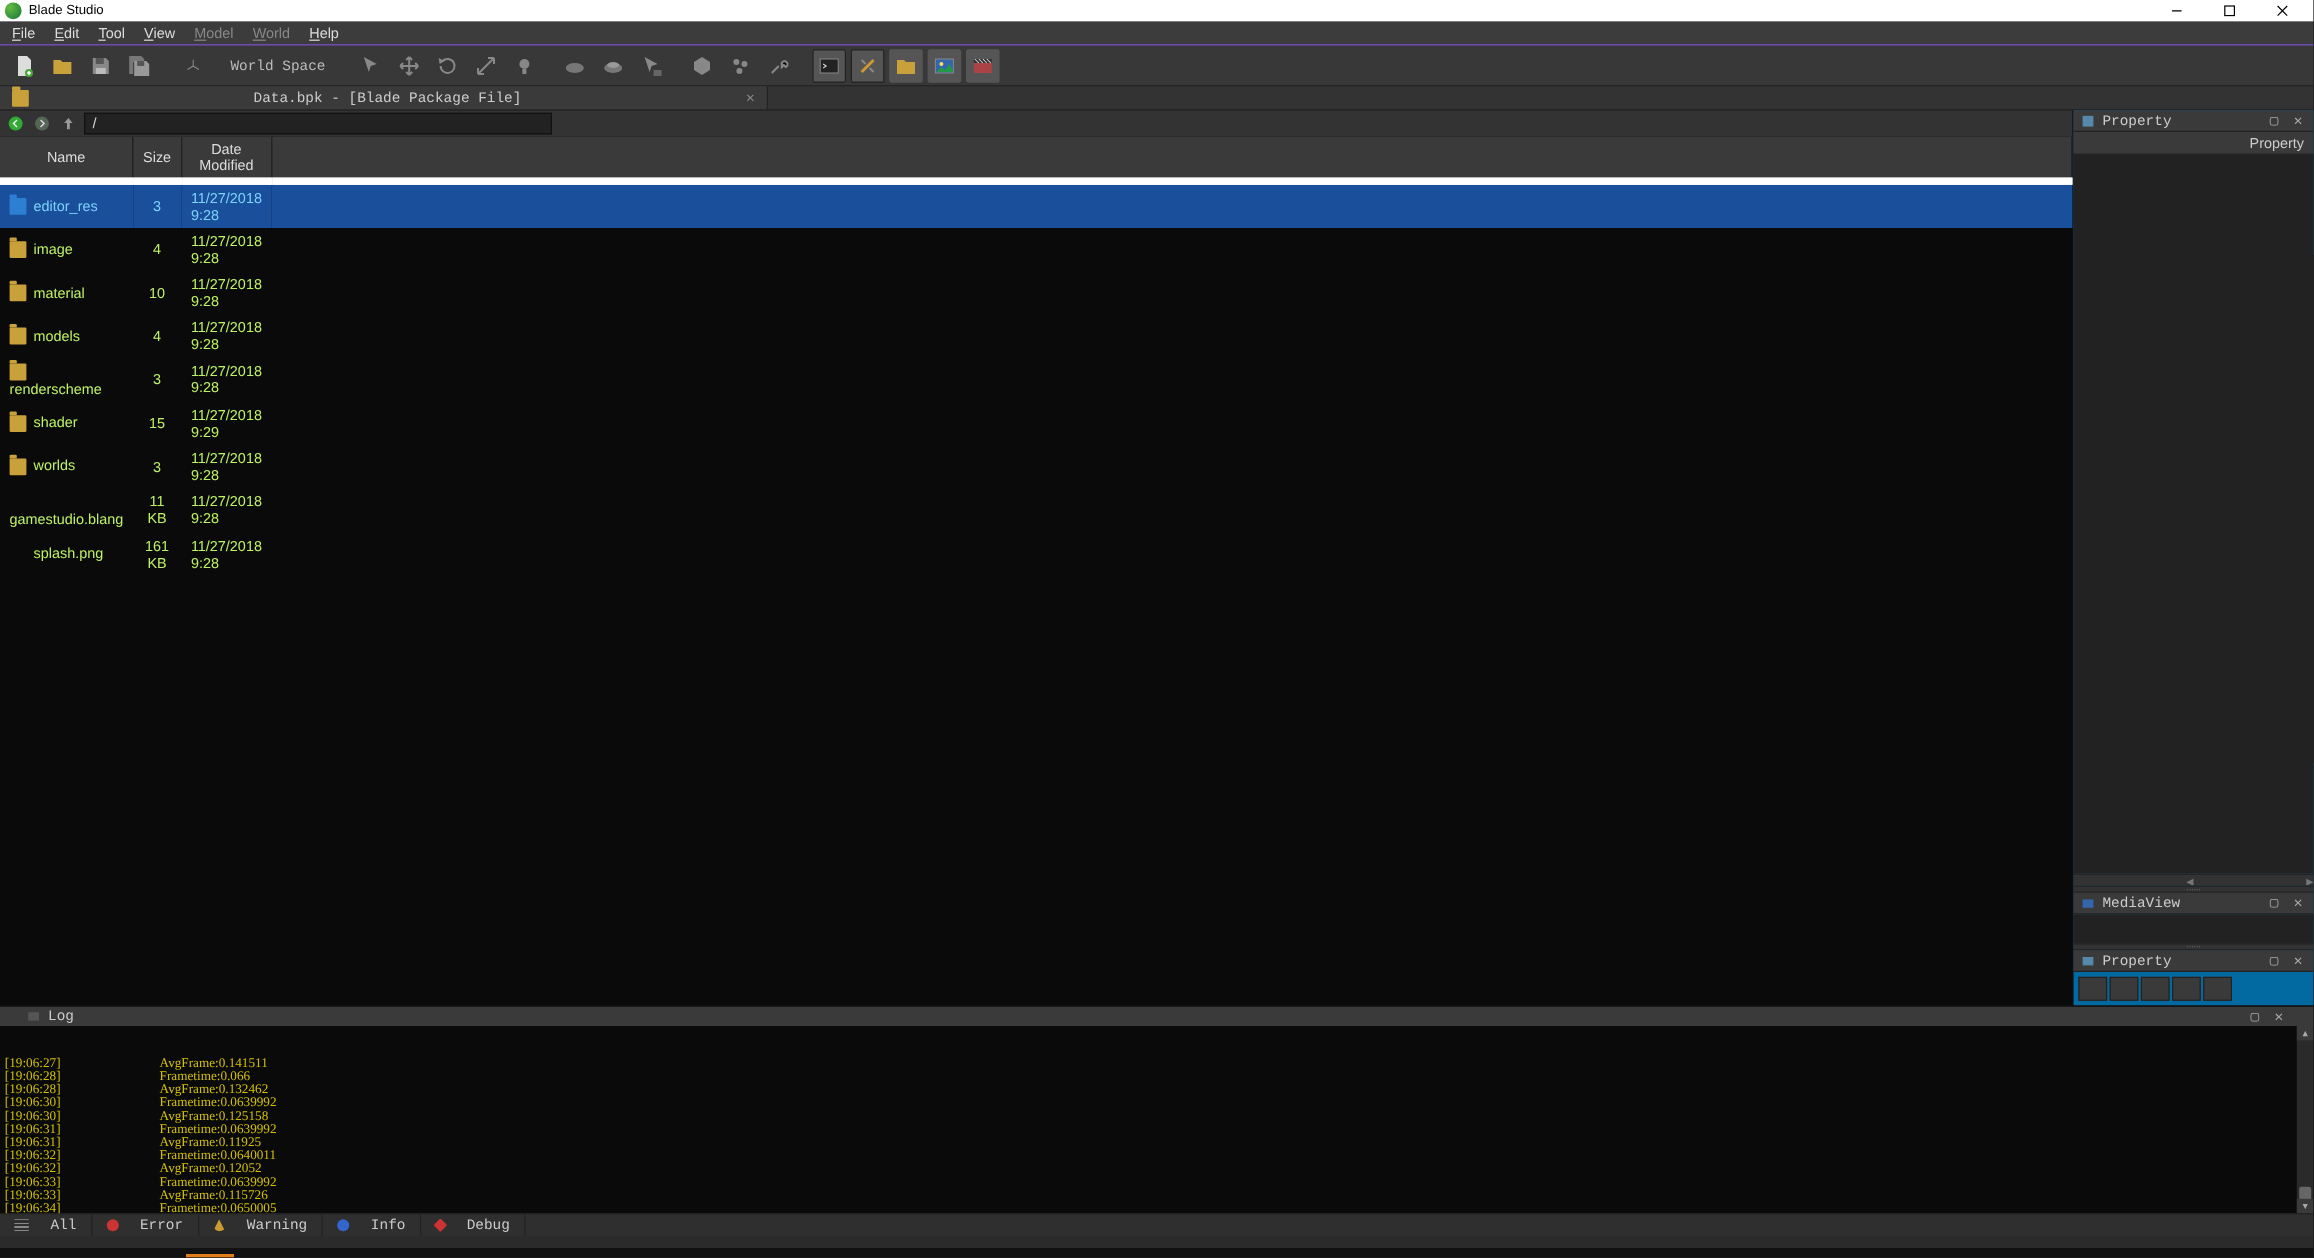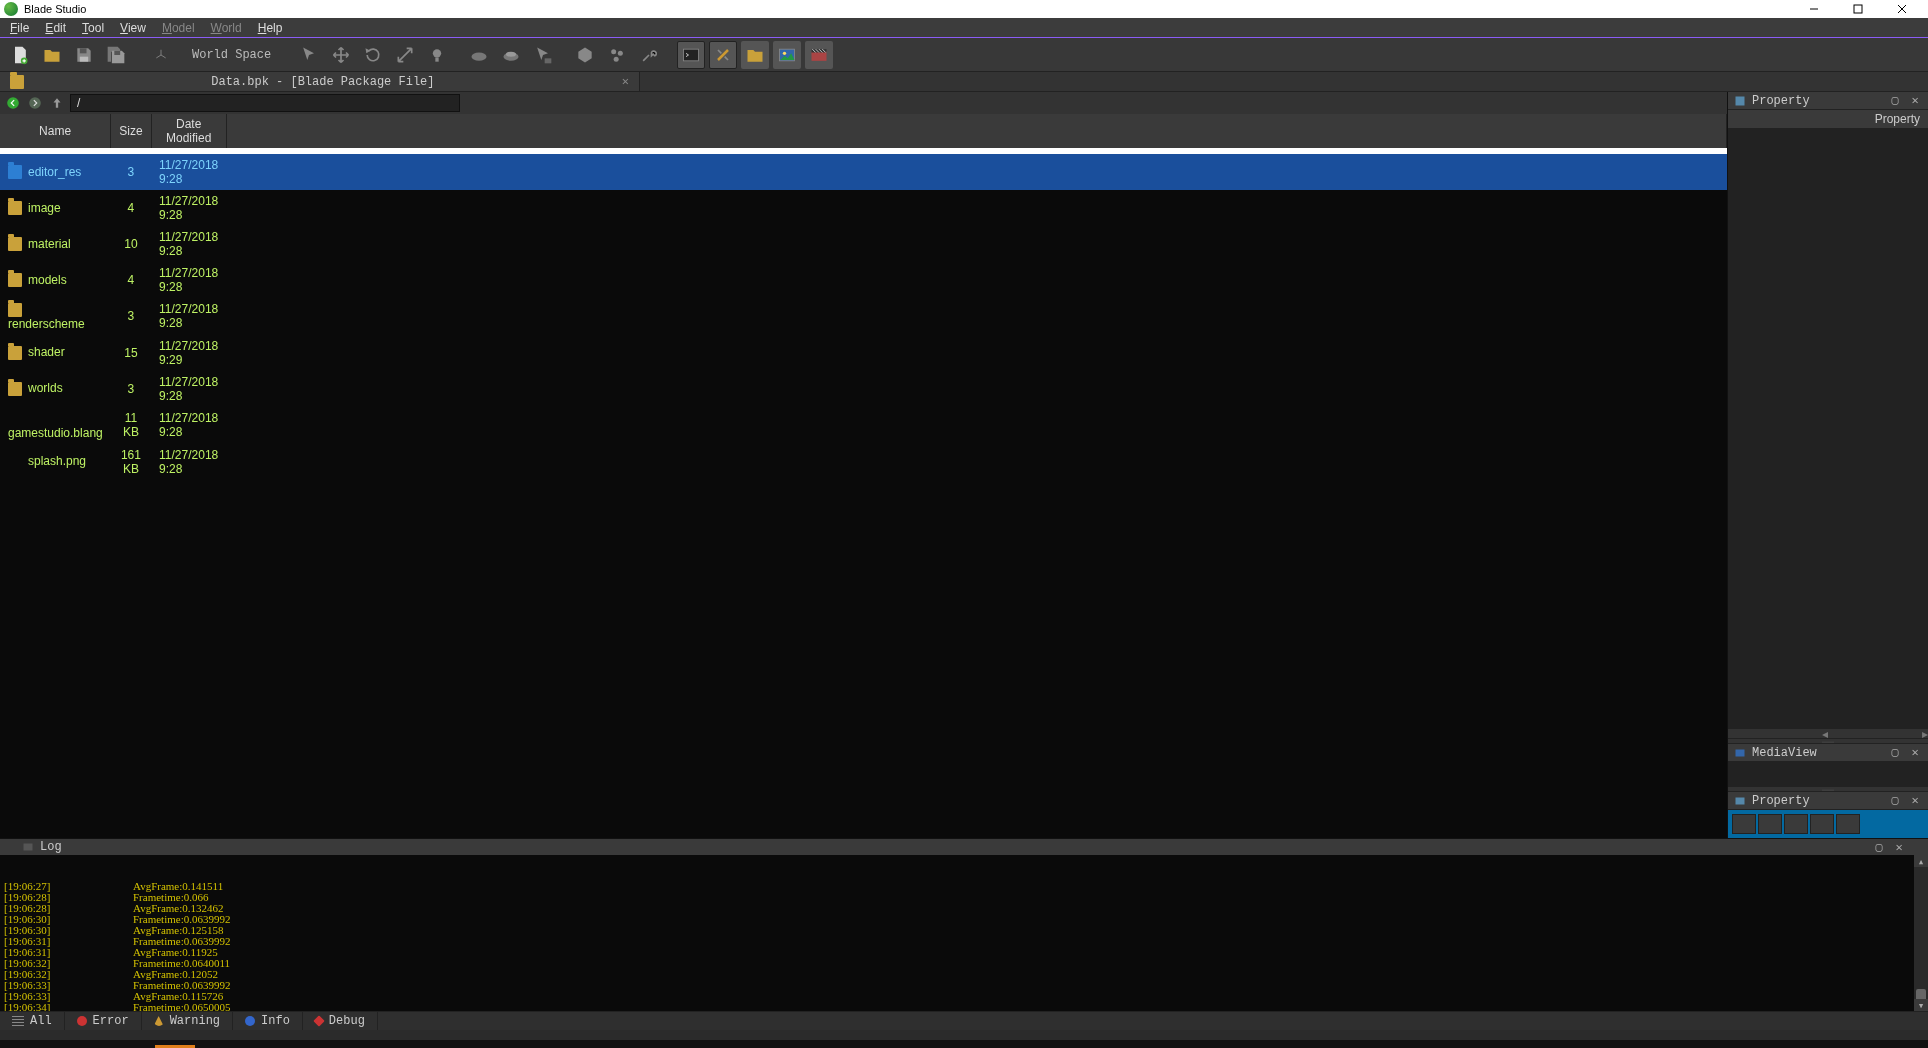--- a/index.html
+++ b/index.html
@@ -195,21 +195,21 @@
 .log-scroll { position:absolute; right:0; top:0; bottom:0; width:14px; background:#2a2a2a; }
 .log-scroll .thumb { position:absolute; right:2px; left:2px; top: calc(100% - 22px); height:18px; background:#666; border-radius:2px; }
 .log-scroll .up,.log-scroll .down{ position:absolute;left:0;right:0;height:12px;background:#3a3a3a;display:flex;justify-content:center;align-items:center;color:#aaa;}
 .log-scroll .up{top:0;} .log-scroll .down{bottom:0;}
 
 .log-tabs {
   height:19px; background:#2f2f2f; border-top:1px solid #222;
   display:flex; align-items:center;
 }
 .log-tab {
-  display:flex; align-items:center; gap:6px;
+  display:flex; align-items:center; gap:18px;
   padding:0 12px; height:100%;
   font-family:"Courier New",monospace; font-size:12px;
   border-right:1px solid #222;
 }
 .dot{width:10px;height:10px;border-radius:50%;display:inline-block;}
 .dot.red{background:#c33;}
 .dot.yel{background:#c93; clip-path:polygon(50% 0,100% 100%,0 100%);}
 .dot.blu{background:#36c;}
 .dot.grn{background:#c33; transform:rotate(45deg); border-radius:1px; width:8px;height:8px;}
 .lines-icon{width:12px;height:10px;background:repeating-linear-gradient(#888 0 1px,transparent 1px 3px);}

